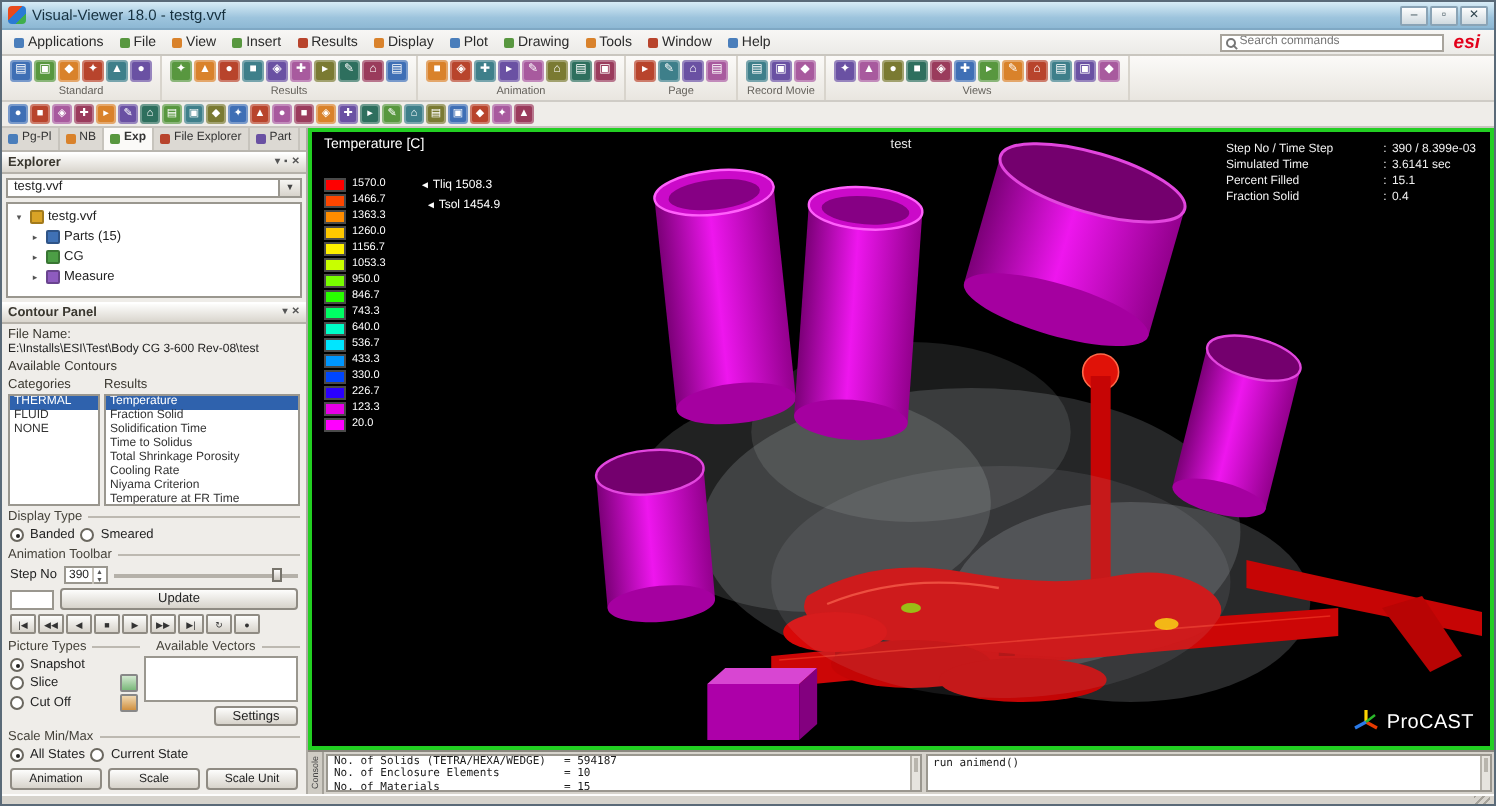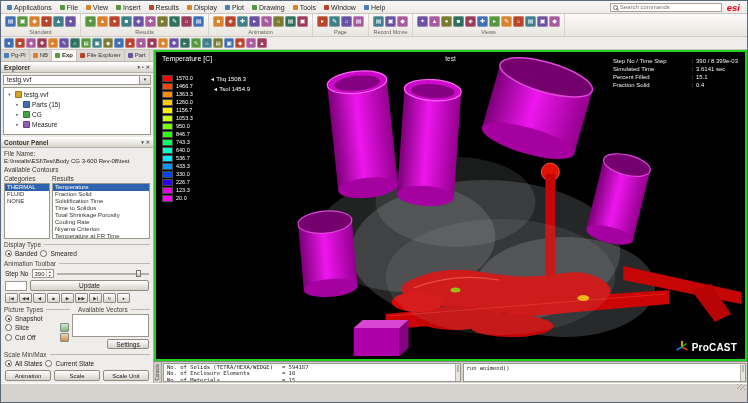--- a/index.html
+++ b/index.html
@@ -112,21 +112,21 @@
   .lg-box{width:11px;height:7px;border:1px solid #4a4a4a;flex:none;}
   .lg-val{font-size:5.5px;color:#fff;margin-left:3px;white-space:nowrap;}
   .tliq{position:absolute;left:54px;top:24px;font-size:6px;color:#fff;white-space:nowrap;}
   .tsol{position:absolute;left:57px;top:34px;font-size:6px;color:#fff;white-space:nowrap;}
   .tliq::before,.tsol::before{content:"◄ ";font-size:5px;}
   .vp-info{position:absolute;top:5px;right:7px;font-size:6px;color:#f0f0f0;}
   .info-row{display:flex;height:8px;line-height:8px;white-space:nowrap;}
   .info-label{width:76px;flex:none;}
   .info-sep{width:7px;text-align:center;flex:none;}
   .procast{position:absolute;right:8px;bottom:5px;display:flex;align-items:center;gap:3px;}
-  .procast-text{color:#fff;font-weight:bold;font-size:10px;letter-spacing:.2px;text-align:center;}
+  .procast-text{color:#fff;font-weight:normal;font-size:10px;letter-spacing:.2px;text-align:center;}
 
   
   .console{height:22px;display:flex;border-top:1px solid #8a877f;background:#d6d3cc;flex:none;}
   .console-tab{width:8px;background:#cfccc4;border-right:1px solid #a5a29a;display:flex;align-items:center;justify-content:center;flex:none;}
   .console-tab span{writing-mode:vertical-rl;transform:rotate(180deg);font-size:4.5px;color:#444;}
   .console-pane{background:#fff;border:1px solid #9a978f;margin:1px;overflow:hidden;position:relative;}
   .cp-left{flex:1.05;}
   .cp-right{flex:1;}
   .console-line{display:flex;font-size:5.5px;line-height:6.4px;font-family:"DejaVu Sans Mono",monospace;color:#1a1a1a;}
   .cl-label{width:118px;padding-left:3px;flex:none;white-space:nowrap;}
@@ -136,20 +136,29 @@
 
   
   .statusbar{height:7px;background:#d6d3cc;border-top:1px solid #fdfdfc;display:flex;align-items:center;padding:0 2px;}
   .grip{margin-left:auto;width:8px;height:6px;background:repeating-linear-gradient(135deg,#a5a29a 0 1px,transparent 1px 3px);}
 </style>
 </head>
 <body>
 
 <div class="app">
 
+  <div class="titlebar">
+    <span class="app-icon"></span>
+    <span class="title-text">Visual-Viewer 18.0 - testg.vvf</span>
+    <span class="win-btns">
+      <span class="win-btn">–</span>
+      <span class="win-btn">▫</span>
+      <span class="win-btn">✕</span>
+    </span>
+  </div>
 
   <div class="menubar">
     <div class="menu-items">
         <div class="menu-item">
           <span class="menu-ic"></span>
           <span>Applications</span>
         </div>
         <div class="menu-item">
           <span class="menu-ic"></span>
           <span>File</span>

